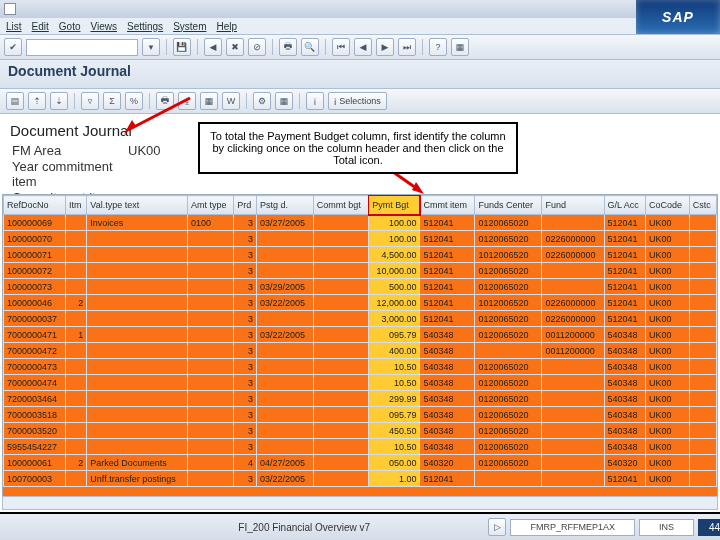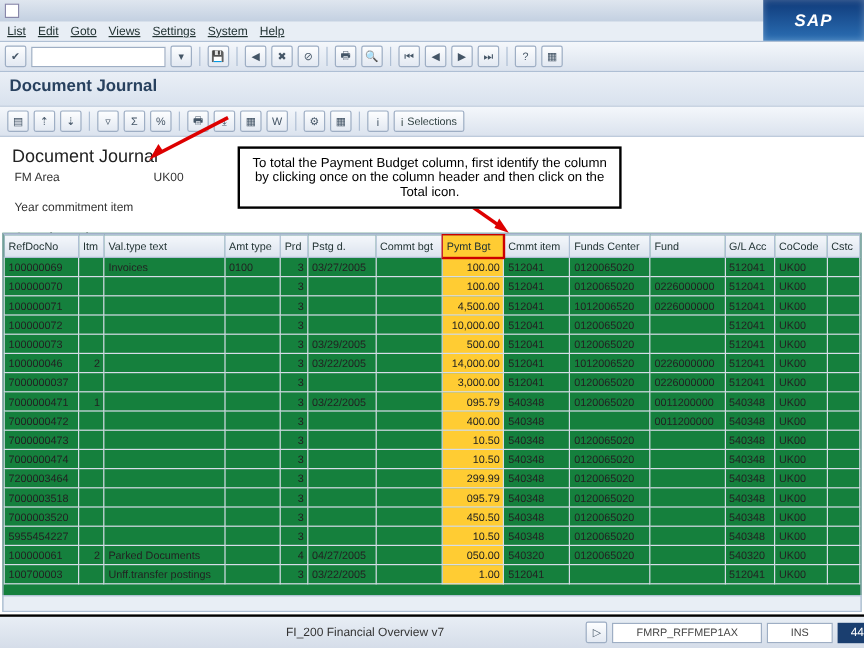--- a/index.html
+++ b/index.html
@@ -12,25 +12,25 @@
 .winctl div{width:14px;height:12px;border:1px solid #8c9bb0;background:#d0dae8;font-size:8px;text-align:center;line-height:12px;color:#344}
 .saplogo{position:absolute;right:0;top:0;height:34px;width:84px;background:linear-gradient(#0f3a7a,#2b6fb4);color:#fff;font-weight:bold;font-style:italic;font-size:14px;display:flex;align-items:center;justify-content:center;letter-spacing:1px;box-shadow:inset 0 0 6px rgba(255,255,255,.3)}
 .toolbar{height:24px;background:linear-gradient(#f4f7fb,#dbe3ee);border-top:1px solid #aebfd4;border-bottom:1px solid #aebfd4;display:flex;align-items:center;gap:4px;padding:0 4px}
 .tbtn{width:16px;height:16px;border:1px solid #9eaec4;background:linear-gradient(#fdfeff,#e3e9f2);border-radius:2px;display:flex;align-items:center;justify-content:center;font-size:9px;color:#456}
 .tsep{width:1px;height:16px;background:#aebfd4;margin:0 2px}
 .tinput{width:110px;height:15px;border:1px solid #9eaec4;background:#fff}
 .apptitle{height:22px;background:linear-gradient(#eaeff6,#d9e2ee);color:#28415f;font-size:14px;font-weight:bold;padding:3px 8px;border-bottom:1px solid #aebfd4}
 .toolbar2{height:24px;background:linear-gradient(#f4f7fb,#dbe3ee);border-bottom:1px solid #aebfd4;display:flex;align-items:center;gap:4px;padding:0 6px}
 .lblbtn{height:16px;border:1px solid #9eaec4;background:linear-gradient(#fdfeff,#e3e9f2);border-radius:2px;padding:0 5px;display:flex;align-items:center;font-size:9px;color:#344}
 .doctitle{font-size:15px;color:#222;padding:8px 10px 2px}
-.meta{padding:2px 12px 6px;display:grid;grid-template-columns:110px 70px;gap:14px 6px;font-size:10px;color:#333}
+.meta{padding:2px 12px 6px;display:grid;grid-template-columns:110px 70px;gap:1px 6px;font-size:13px;color:#333}
 .callout{position:absolute;left:198px;top:122px;width:300px;border:2px solid #000;background:#fff;padding:6px 8px;font-size:11px;text-align:center;z-index:5}
 .redarrow1{position:absolute;left:122px;top:96px;width:70px;height:40px;z-index:4;pointer-events:none}
 .redarrow2{position:absolute;left:368px;top:158px;width:60px;height:38px;z-index:4;pointer-events:none}
-.tablewrap{position:absolute;left:2px;top:194px;right:2px;bottom:30px;border:1px solid #9eaec4;overflow:hidden;font-size:9px;background:#15803d}
+.tablewrap{position:absolute;left:2px;top:194px;right:2px;bottom:30px;border:1px solid #9eaec4;overflow:hidden;font-size:9px;background:#f97316}
 table{border-collapse:collapse;width:100%}
 th{background:linear-gradient(#f4f7fb,#dbe3ee);border:1px solid #aebfd4;padding:2px 3px;font-weight:normal;color:#233;text-align:left;font-size:9px;white-space:nowrap;height:14px}
 td{border:1px solid #d6dde8;padding:1px 3px;height:13px;white-space:nowrap;color:#222}
 td.r{text-align:right}
 .pymt-h{background:#ffcc33!important;border:1px solid #c00!important;outline:1px solid #c00}
 .pymt-c{background:#ffcc33;text-align:right}
 .botbar{position:absolute;left:0;right:0;bottom:0;height:26px;background:linear-gradient(#e8eef5,#d5dde9);border-top:2px solid #000;display:flex;align-items:center;font-size:10px}
 .botbar .slide{flex:1;text-align:center;color:#333}
 .botbar .rt{display:flex;gap:4px;align-items:center;padding-right:4px}
 .sbox{height:15px;border:1px solid #9eaec4;background:#fff;padding:0 19px;font-size:9px;display:flex;align-items:center;color:#444}
@@ -233,21 +233,21 @@
             <td></td>
           </tr>
           <tr>
             <td>100000046</td>
             <td class=" r">2</td>
             <td></td>
             <td></td>
             <td class=" r">3</td>
             <td>03/22/2005</td>
             <td></td>
-            <td class="pymt-c">14,000.00</td>
+            <td class="pymt-c">12,000.00</td>
             <td>512041</td>
             <td>1012006520</td>
             <td>0226000000</td>
             <td>512041</td>
             <td>UK00</td>
             <td></td>
           </tr>
           <tr>
             <td>7000000037</td>
             <td class=" r"></td>

